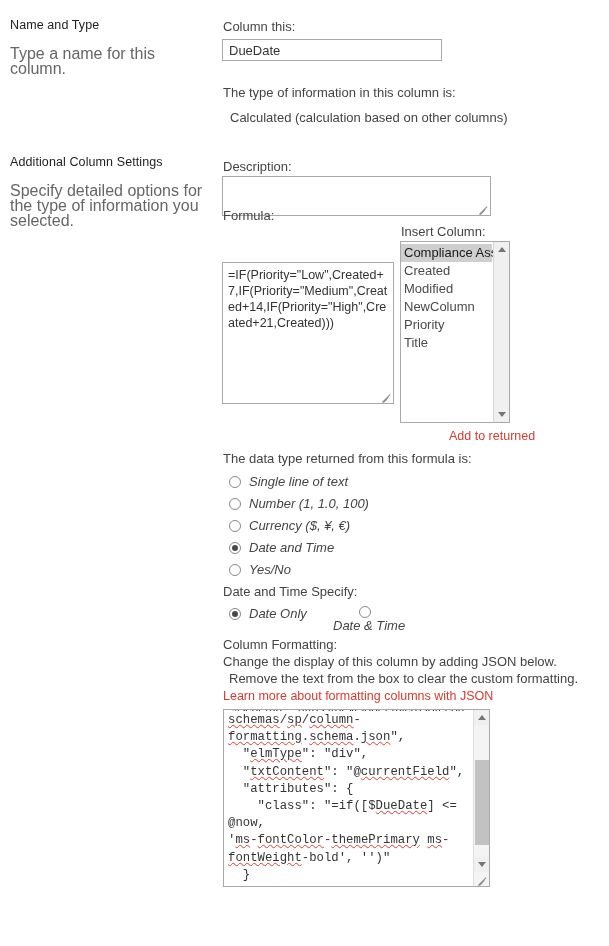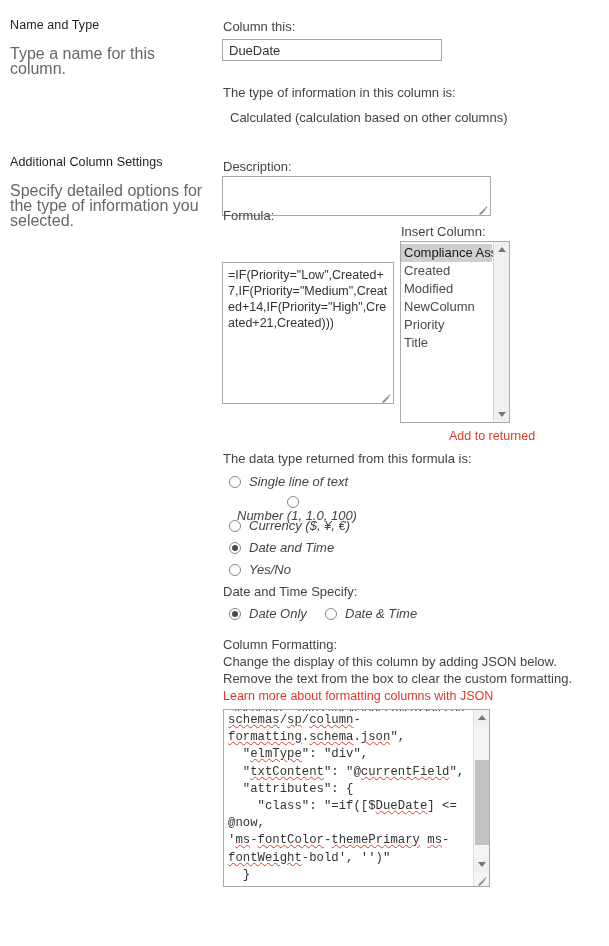--- a/index.html
+++ b/index.html
@@ -279,21 +279,21 @@
     </div>
   </div>
   <a class="link-red" style="left:449px; top:429px;">Add to returned</a>
 
   <div class="lbl" style="left:223px; top:451px;">The data type returned from this formula is:</div>
   <div id="datatype-radios">
       <div class="radio-row" style="left: 229px; top: 474px;">
         <span class="radio"></span>
         <span class="radio-label">Single line of text</span>
       </div>
-      <div class="radio-row" style="left: 229px; top: 496px; flex-direction: column;">
+      <div class="radio-row" style="left: 229px; top: 496px;">
         <span class="radio"></span>
         <span class="radio-label">Number (1, 1.0, 100)</span>
       </div>
       <div class="radio-row" style="left: 229px; top: 518px; justify-content: space-between;">
         <span class="radio"></span>
         <span class="radio-label">Currency ($, ¥, €)</span>
       </div>
       <div class="radio-row" style="left: 229px; top: 540px;">
         <span class="radio on"></span>
         <span class="radio-label">Date and Time</span>
@@ -303,29 +303,29 @@
         <span class="radio-label">Yes/No</span>
       </div>
     </div>
 
   <div class="lbl" style="left:223px; top:584px;">Date and Time Specify:</div>
   <div id="dateformat-radios">
       <div class="radio-row" style="left: 229px; top: 606px; align-items: center;">
         <span class="radio on"></span>
         <span class="radio-label">Date Only</span>
       </div>
-      <div class="radio-row" style="left: 325px; top: 606px;">
+      <div class="radio-row" style="left: 325px; top: 606px; flex-direction: column;">
         <span class="radio"></span>
         <span class="radio-label">Date &amp; Time</span>
       </div>
     </div>
 
   <div class="lbl" style="left:223px; top:637px;">Column Formatting:</div>
   <div class="lbl" style="left:223px; top:654px;">Change the display of this column by adding JSON below.</div>
-  <div class="lbl" style="left:223px; top:671px;">Remove the text from the box to clear the custom formatting.</div>
+  <div class="lbl" style="left:229px; top:671px;">Remove the text from the box to clear the custom formatting.</div>
   <a class="link-red" style="left:223px; top:689px;">Learn more about formatting columns with JSON</a>
 
   <div class="jsonbox" style="left:223px; top:709px; width:267px; height:178px;">
     <div class="clipline">
       <span class="sq">"$schema": "https://developer.microsoft.com/json-</span>
     </div>
     <div class="json-inner" id="json-inner"><div><span class="sq">schemas</span>/<span class="sq">sp</span>/<span class="sq">column</span>-</div><div><span class="sq">formatting</span>.<span class="sq">schema</span>.<span class="sq">json</span>",</div><div>  "<span class="sq">elmType</span>": "div",</div><div>  "<span class="sq">txtContent</span>": "@<span class="sq">currentField</span>",</div><div>  "attributes": {</div><div>    "class": "=if([$<span class="sq">DueDate</span>] &lt;= @now,</div><div>'<span class="sq">ms</span>-<span class="sq">fontColor</span>-<span class="sq">themePrimary</span> <span class="sq">ms</span>-</div><div><span class="sq">fontWeight</span>-bold', '')"</div><div>  }</div><div>}</div></div>
     <div class="json-scroll">
       <div class="sb-arrow up">
           <span class="tri"></span>

